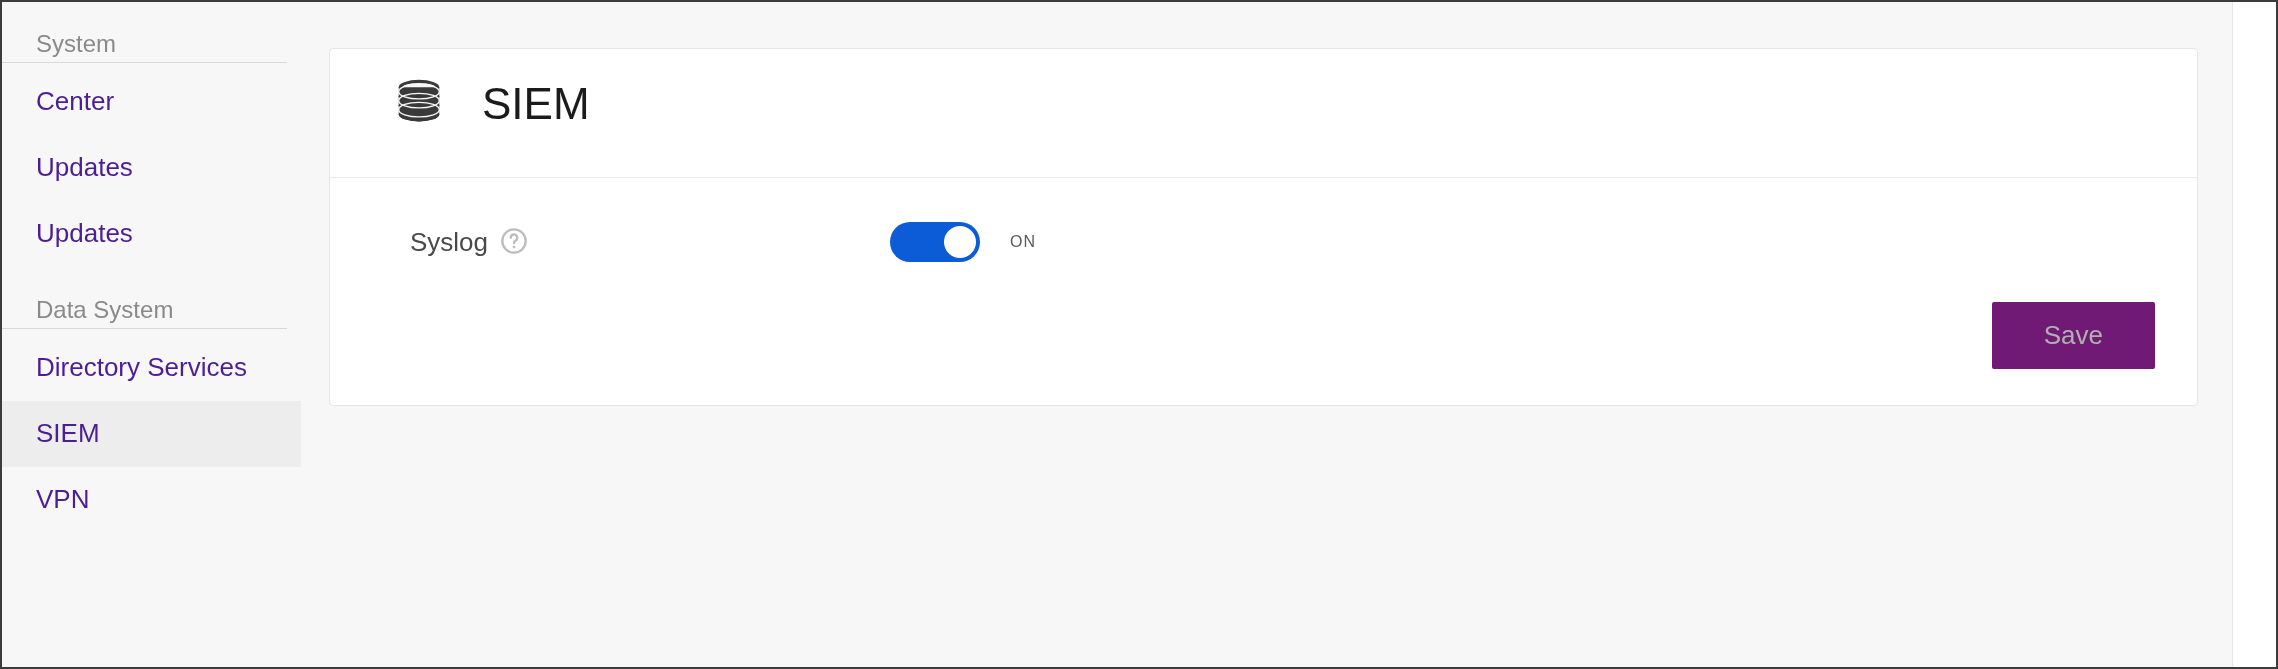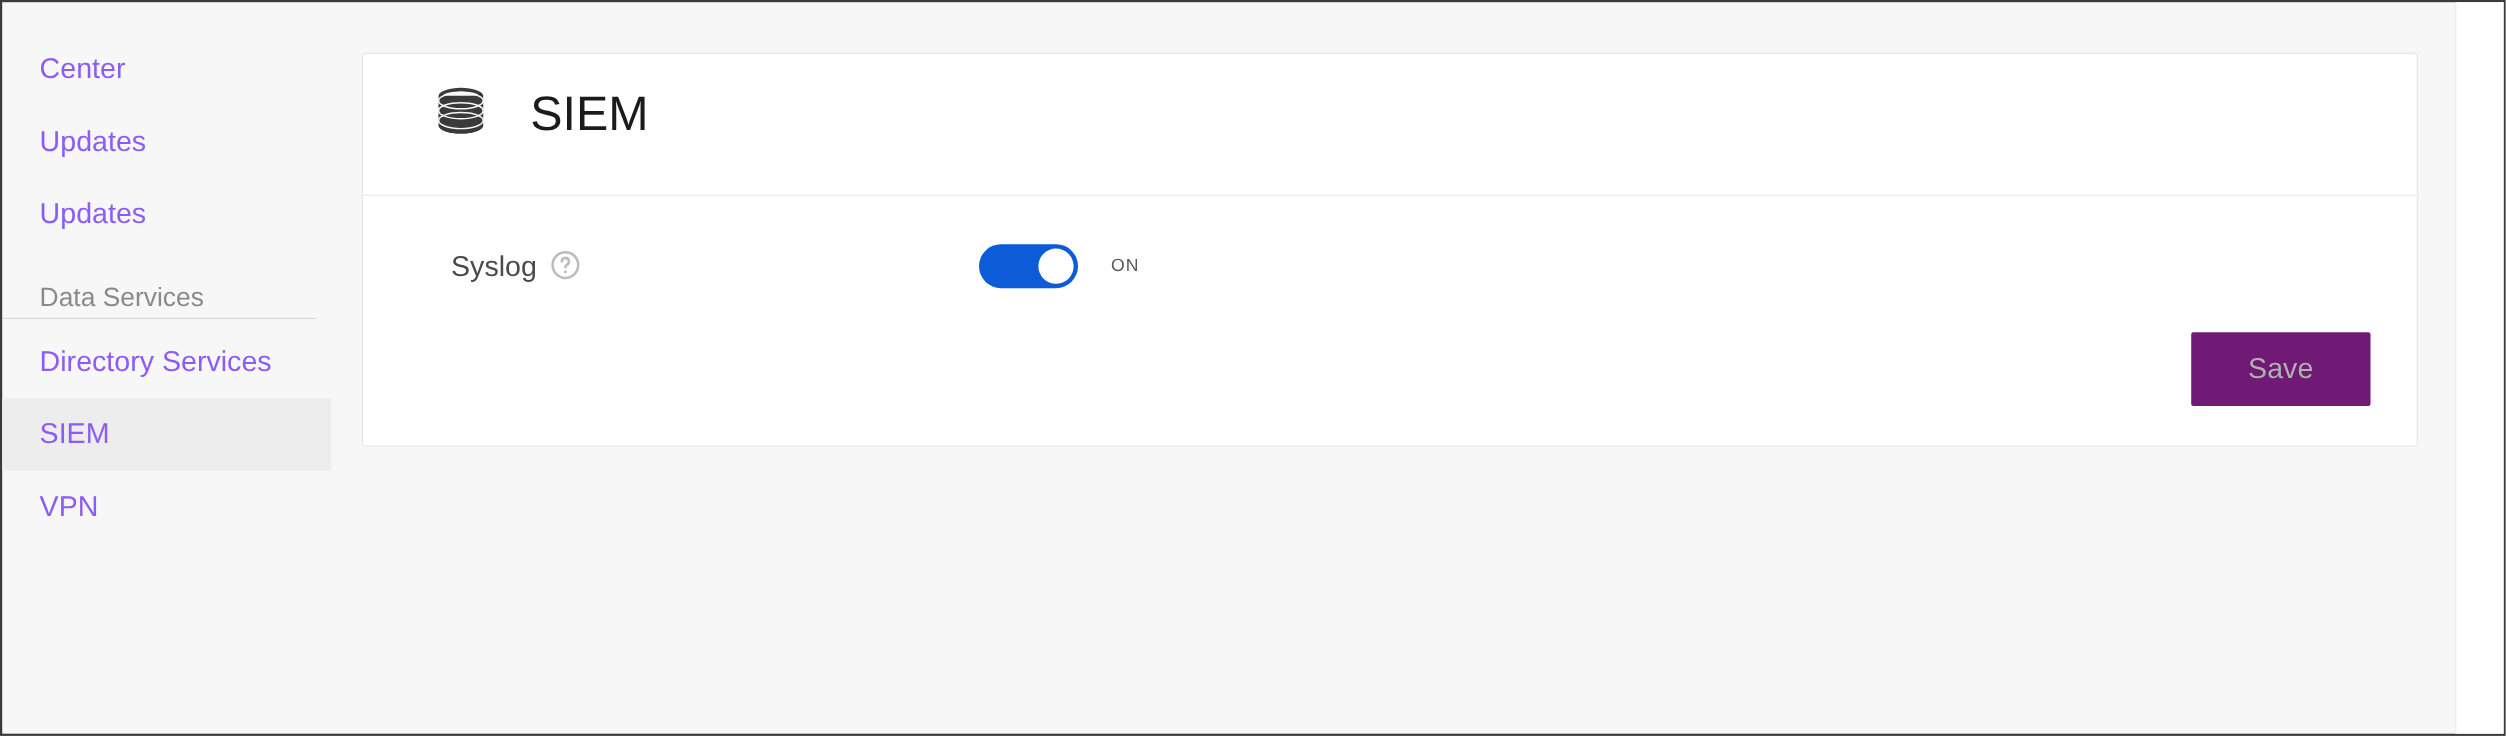--- a/index.html
+++ b/index.html
@@ -26,21 +26,21 @@
     .side-section-title {
       font-size: 24px;
       color: #8a8a8a;
       padding: 0 0 4px 34px;
       margin: 0 20px 6px 0;
       border-bottom: 1px solid #d8d8d8;
       font-weight: 400;
     }
     .side-item {
       font-size: 26px;
-      color: #8b5cf6;
+      color: #4c1d95;
       padding: 16px 0 16px 34px;
       margin-right: 6px;
       cursor: pointer;
       line-height: 1.3;
       font-weight: 400;
     }
     .side-item.active {
       background: #ededed;
     }
     .side-section-gap { height: 30px; }
@@ -138,25 +138,26 @@
       flex: 0 0 44px;
       background: #ffffff;
       border-left: 1px solid #e6e6e6;
     }
   </style>
 </head>
 <body>
 
 <div class="frame">
   <nav class="sidebar">
+    <div class="side-section-title">System</div>
     <div class="side-item">Center</div>
     <div class="side-item">Updates</div>
     <div class="side-item">Updates</div>
     <div class="side-section-gap"></div>
-    <div class="side-section-title">Data Services</div>
+    <div class="side-section-title">Data System</div>
     <div class="side-item">Directory Services</div>
     <div class="side-item active">SIEM</div>
     <div class="side-item">VPN</div>
   </nav>
 
   <main class="main">
     <section class="panel">
       <header class="panel-header">
         <span class="panel-header-icon">
           <svg viewBox="0 0 48 48" width="54" height="54">

